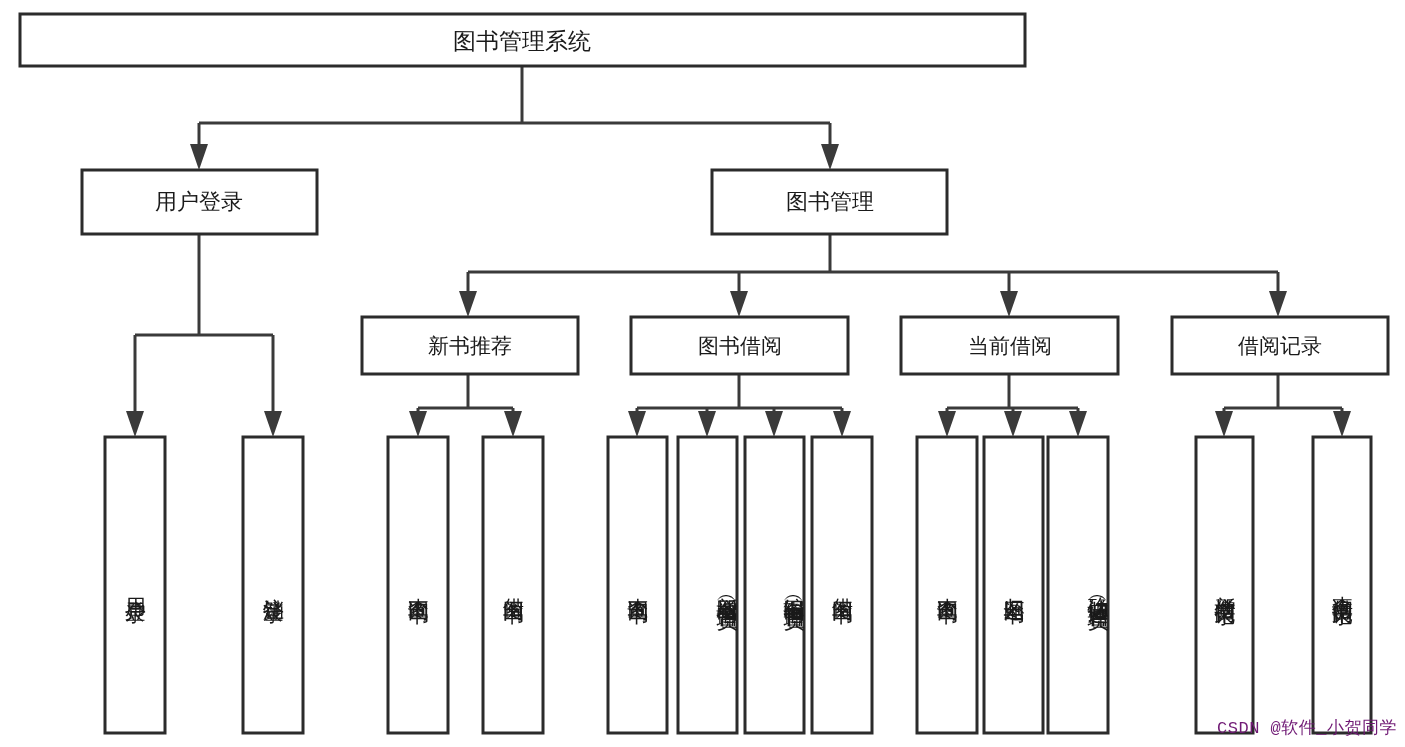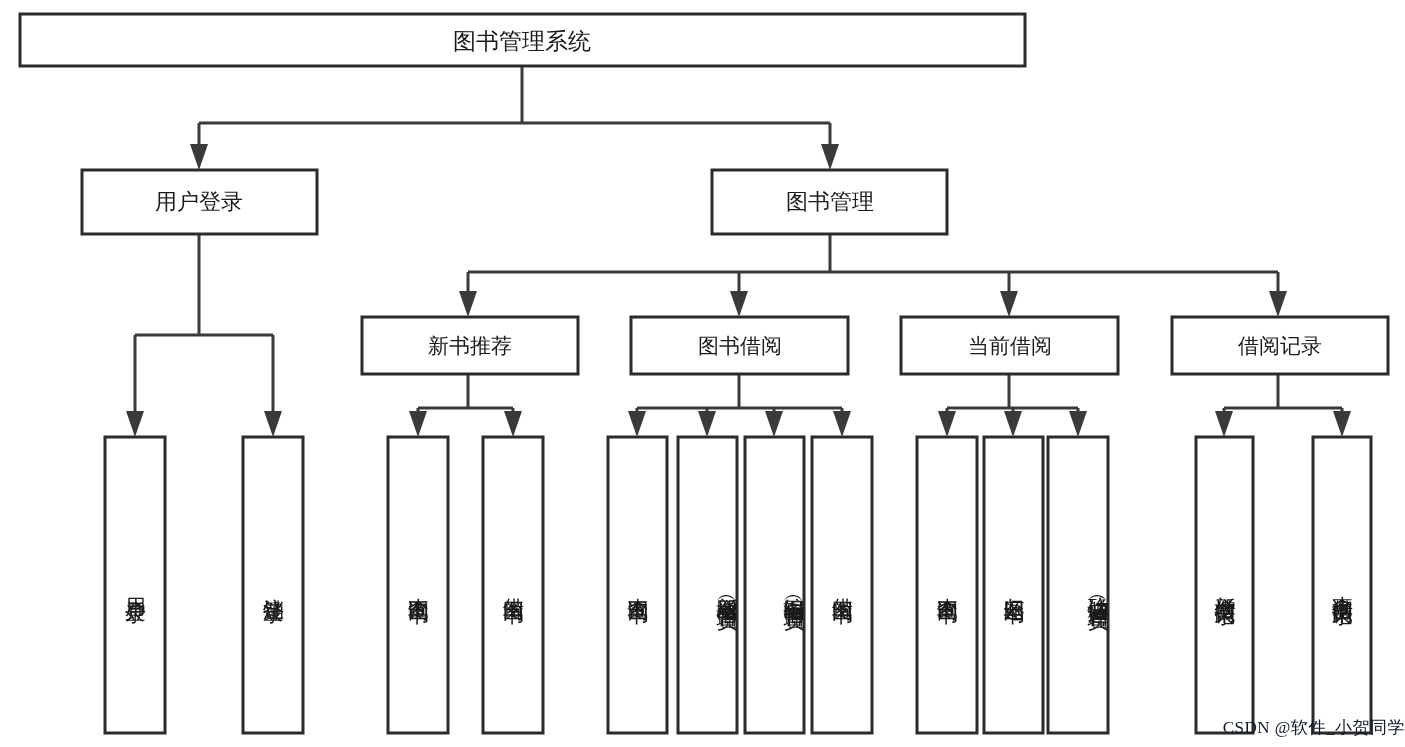--- a/index.html
+++ b/index.html
@@ -53,25 +53,25 @@
     color: #1a1a1a;
     font-size: 21px;
     line-height: 1;
     letter-spacing: 2px;
     white-space: nowrap;
     text-align: center;
     pointer-events: none;
   }
   #watermark {
     position: absolute;
-    right: 0;
+    right: 8px;
     bottom: 6px;
-    font-family: Liberation Serif, serif;
+    font-family: Liberation Mono, monospace;
     font-size: 17px;
-    color: #0f172a;
+    color: #701a75;
     white-space: nowrap;
     letter-spacing: 0.5px;
   }
 </style>
 </head>
 <body>
 
 <div id="diagram-root">
 
   <svg id="diagram-svg" width="1405" height="747" viewBox="0 0 1405 747">

